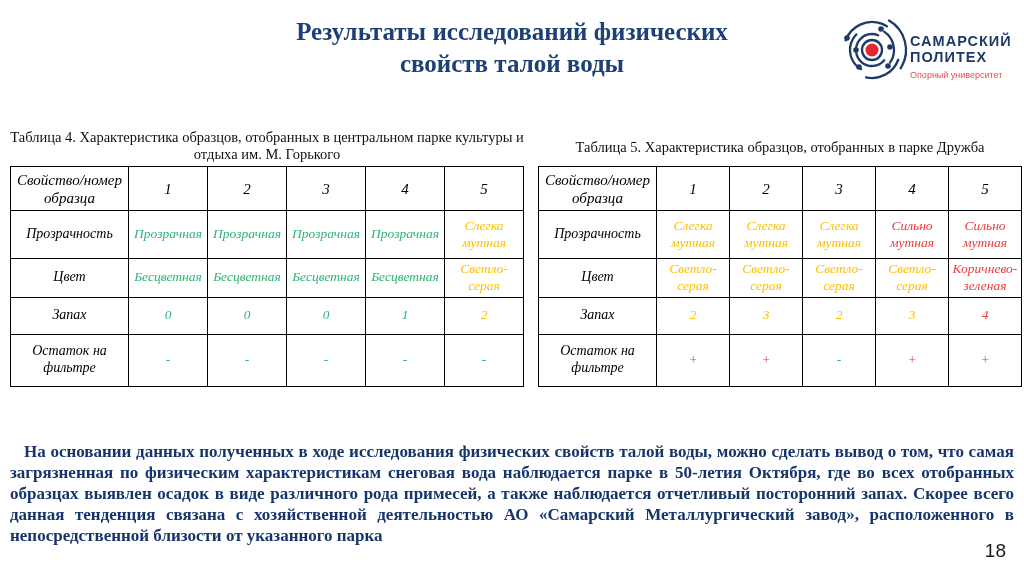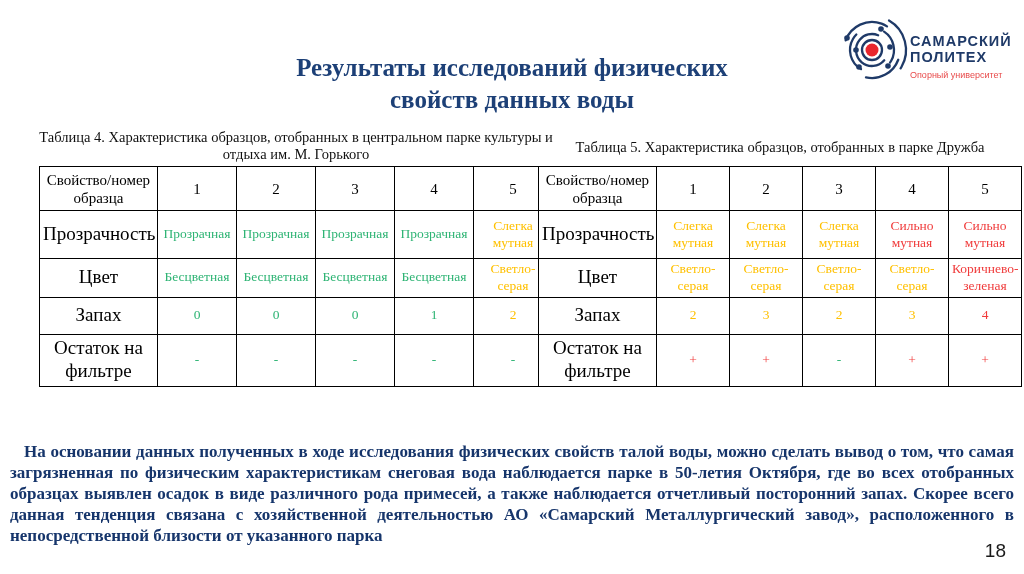--- a/index.html
+++ b/index.html
@@ -2,39 +2,39 @@
 <html lang="ru"><head>
 <meta charset="utf-8">
 <style>
   html,body{margin:0;padding:0;}
   body{width:1024px;height:574px;background:#ffffff;overflow:hidden;
        font-family:"Liberation Serif","DejaVu Serif",serif;}
   .slide{position:relative;width:1024px;height:574px;background:#fff;}
 
   
   .title{position:absolute;top:16px;left:0;right:0;text-align:center;
-         font-weight:700;font-size:25px;line-height:1.28;color:#1D4077;margin-top:36px;}
+         font-weight:700;font-size:25px;line-height:1.28;color:#1D4077;}
 
   
   .logo{position:absolute;top:6px;right:12px;width:178px;height:88px;}
 
   
   .section{position:absolute;top:120px;}
-  .s4{left:10px;width:514px;margin-left:29px;}
+  .s4{left:10px;width:514px;}
   .s5{left:538px;width:484px;}
   .cap{height:46px;display:flex;align-items:flex-end;justify-content:center;
        text-align:center;font-size:14.5px;color:#101010;line-height:1.18;
        padding-bottom:3px;box-sizing:border-box;}
   .s5 .cap{align-items:center;padding-bottom:0;padding-top:10px;}
 
-  table{width:100%;border-collapse:collapse;table-layout:fixed;background:#fff;}
+  table{width:100%;border-collapse:collapse;table-layout:fixed;background:#fff;font-style:italic;}
   col.c0{width:118px;}
   th,td{border:1.5px solid #000;text-align:center;vertical-align:middle;
         padding:2px 3px;font-weight:normal;box-sizing:border-box;}
-  th{font-size:19px;color:#000;line-height:1.2;}
+  th{font-size:14px;color:#000;line-height:1.2;}
   thead th{font-size:15px;}
   td{font-size:13.5px;line-height:1.25;}
   thead tr{height:44px;}
   tbody tr:nth-child(1){height:48px;}
   tbody tr:nth-child(2){height:29px;}
   tbody tr:nth-child(3){height:37px;}
   tbody tr:nth-child(4){height:52px;}
 
   
   .conclusion{position:absolute;left:10px;top:424px;width:1004px;
@@ -46,21 +46,21 @@
             font-family:"Liberation Sans","DejaVu Sans",sans-serif;
             font-size:19px;color:#1a1a1a;}
 </style>
 </head>
 <body>
 
 <div class="slide">
 
   <div class="title">
     <div>Результаты исследований физических</div>
-    <div>свойств данных воды</div>
+    <div>свойств талой воды</div>
   </div>
 
   <div class="logo">
     <svg width="178" height="88" viewBox="0 0 178 88">
       <g stroke="#1F3A68" fill="none" stroke-width="2.3" stroke-linecap="round" transform="translate(38,44)">
         <circle r="10"></circle>
         <circle r="16" stroke-dasharray="70 31" transform="rotate(40)"></circle>
         <circle r="22" stroke-dasharray="40 30 35 34" transform="rotate(120)"></circle>
         <circle r="28" stroke-dasharray="50 38 40 48" transform="rotate(200)"></circle>
         <circle r="34" stroke-dasharray="55 159" transform="rotate(-60)"></circle>

